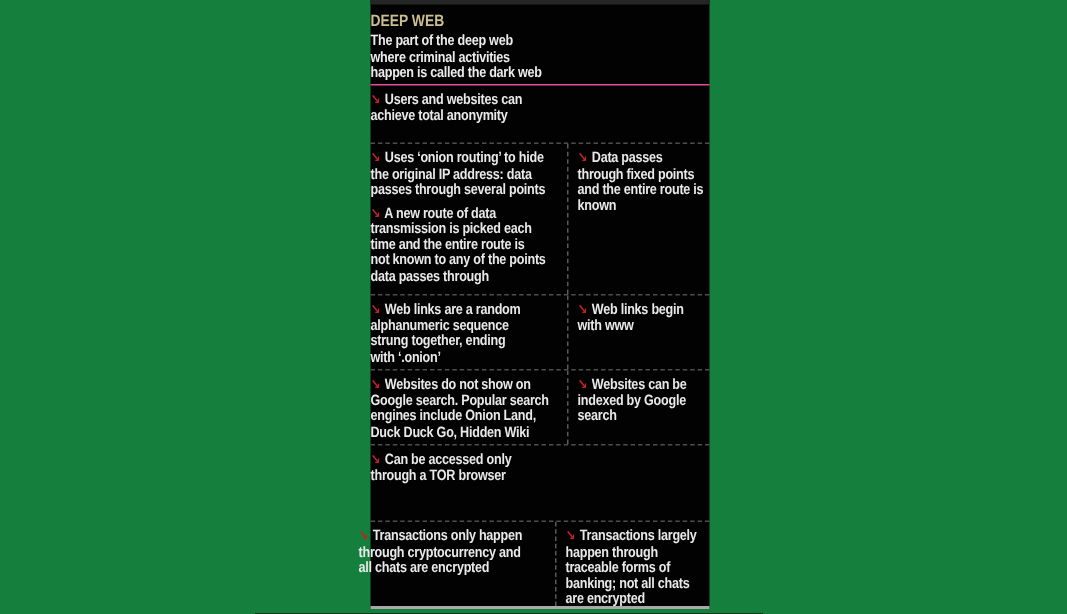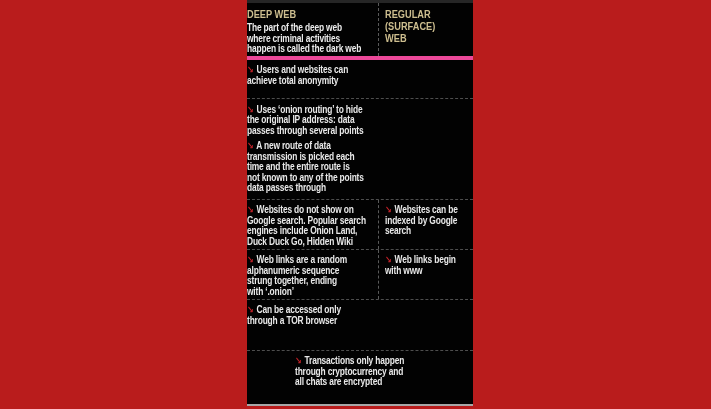--- a/index.html
+++ b/index.html
@@ -1,30 +1,30 @@
 <!DOCTYPE html>
 <html><head>
 <meta charset="utf-8">
 <style>
   html,body { margin:0; padding:0; background:#000; }
   #stage {
-    position:relative; width:711px; height:409px; background:#b91c1c;
+    position:relative; width:711px; height:409px; background:#15803d;
     overflow:hidden; font-family:"Liberation Sans","DejaVu Sans",sans-serif;text-decoration:underline;
   }
   #panel {
     position:absolute; left:247px; top:0; width:226px; height:406px;
     box-sizing:border-box;
     border-top:3px solid #262626;
     border-bottom:2px solid #a8a8a8;
     display:flex; flex-direction:column;
     background:#020202;
   }
   .row { display:flex; border-top:1px dashed #4e4e4e; }
   .row.header-row { border-top:none; }
-  .row.first-data-row { border-top:4px solid #ec4899; }
+  .row.first-data-row { border-top:1px solid #ec4899; }
   .cell-left {
     width:131px; box-sizing:border-box; padding:5px 3px 5px 0;
   }
   .cell-right {
     flex:1; box-sizing:border-box; border-left:1px dashed #5a5a5a;
     padding:5px 0 5px 6px;
   }
   .bullet, .hdr-sub, .hdr-title {
     margin:0; white-space:pre;
     transform:scaleX(0.84); transform-origin:0 0; width:140%;
@@ -41,43 +41,38 @@
     font-size:11px; line-height:12px; font-weight:bold;
     letter-spacing:0; color:#cdbe8f; margin-bottom:3px;
   }
   .hdr-sub {
     font-size:10px; line-height:10.5px; font-weight:bold;
     letter-spacing:-0.2px; color:#ececec;
   }
   
   .r-hdr { min-height:53px; }
   .r-1 { min-height:38px; }
-  .r-2 { min-height:100px;align-items:center; }
+  .r-2 { min-height:100px; }
   .r-3 { min-height:49px; }
   .r-4 { min-height:49px; }
   .r-5 { min-height:50px; }
   .r-6 { min-height:53px;justify-content:center; }
 </style>
 </head>
 <body>
 
 <div id="stage">
   <div id="panel">
 
     <div class="row header-row r-hdr">
       <div class="cell-left">
         <p class="hdr-title">DEEP WEB</p>
         <p class="hdr-sub">The part of the deep web
 where criminal activities
 happen is called the dark web</p>
-      </div>
-      <div class="cell-right">
-        <p class="hdr-title">REGULAR
-(SURFACE)
-WEB</p>
       </div>
     </div>
 
     <div class="row first-data-row r-1">
       <div class="cell-left">
         <p class="bullet"><span class="arrow">↘</span> <span>Users and websites can
 achieve total anonymity</span></p>
       </div>
     </div>
 
@@ -85,58 +80,71 @@
       <div class="cell-left">
         <p class="bullet"><span class="arrow">↘</span> <span>Uses ‘onion routing’ to hide
 the original IP address: data
 passes through several points</span></p>
         <p class="bullet"><span class="arrow">↘</span> <span>A new route of data
 transmission is picked each
 time and the entire route is
 not known to any of the points
 data passes through</span></p>
       </div>
+      <div class="cell-right">
+        <p class="bullet"><span class="arrow">↘</span> <span>Data passes
+through fixed points
+and the entire route is
+known</span></p>
+      </div>
+    </div>
+
+    <div class="row r-4">
+      <div class="cell-left">
+        <p class="bullet"><span class="arrow">↘</span> <span>Web links are a random
+alphanumeric sequence
+strung together, ending
+with ‘.onion’</span></p>
+      </div>
+      <div class="cell-right">
+        <p class="bullet"><span class="arrow">↘</span> <span>Web links begin
+with www</span></p>
+      </div>
     </div>
 
     <div class="row r-3">
       <div class="cell-left">
         <p class="bullet"><span class="arrow">↘</span> <span>Websites do not show on
 Google search. Popular search
 engines include Onion Land,
 Duck Duck Go, Hidden Wiki</span></p>
       </div>
       <div class="cell-right">
         <p class="bullet"><span class="arrow">↘</span> <span>Websites can be
 indexed by Google
 search</span></p>
       </div>
     </div>
 
-    <div class="row r-4">
-      <div class="cell-left">
-        <p class="bullet"><span class="arrow">↘</span> <span>Web links are a random
-alphanumeric sequence
-strung together, ending
-with ‘.onion’</span></p>
-      </div>
-      <div class="cell-right">
-        <p class="bullet"><span class="arrow">↘</span> <span>Web links begin
-with www</span></p>
-      </div>
-    </div>
-
     <div class="row r-5">
       <div class="cell-left">
         <p class="bullet"><span class="arrow">↘</span> <span>Can be accessed only
 through a TOR browser</span></p>
       </div>
     </div>
 
     <div class="row r-6">
       <div class="cell-left">
         <p class="bullet"><span class="arrow">↘</span> <span>Transactions only happen
 through cryptocurrency and
 all chats are encrypted</span></p>
       </div>
+      <div class="cell-right">
+        <p class="bullet"><span class="arrow">↘</span> <span>Transactions largely
+happen through
+traceable forms of
+banking; not all chats
+are encrypted</span></p>
+      </div>
     </div>
 
   </div>
 </div>
 
 </body></html>

